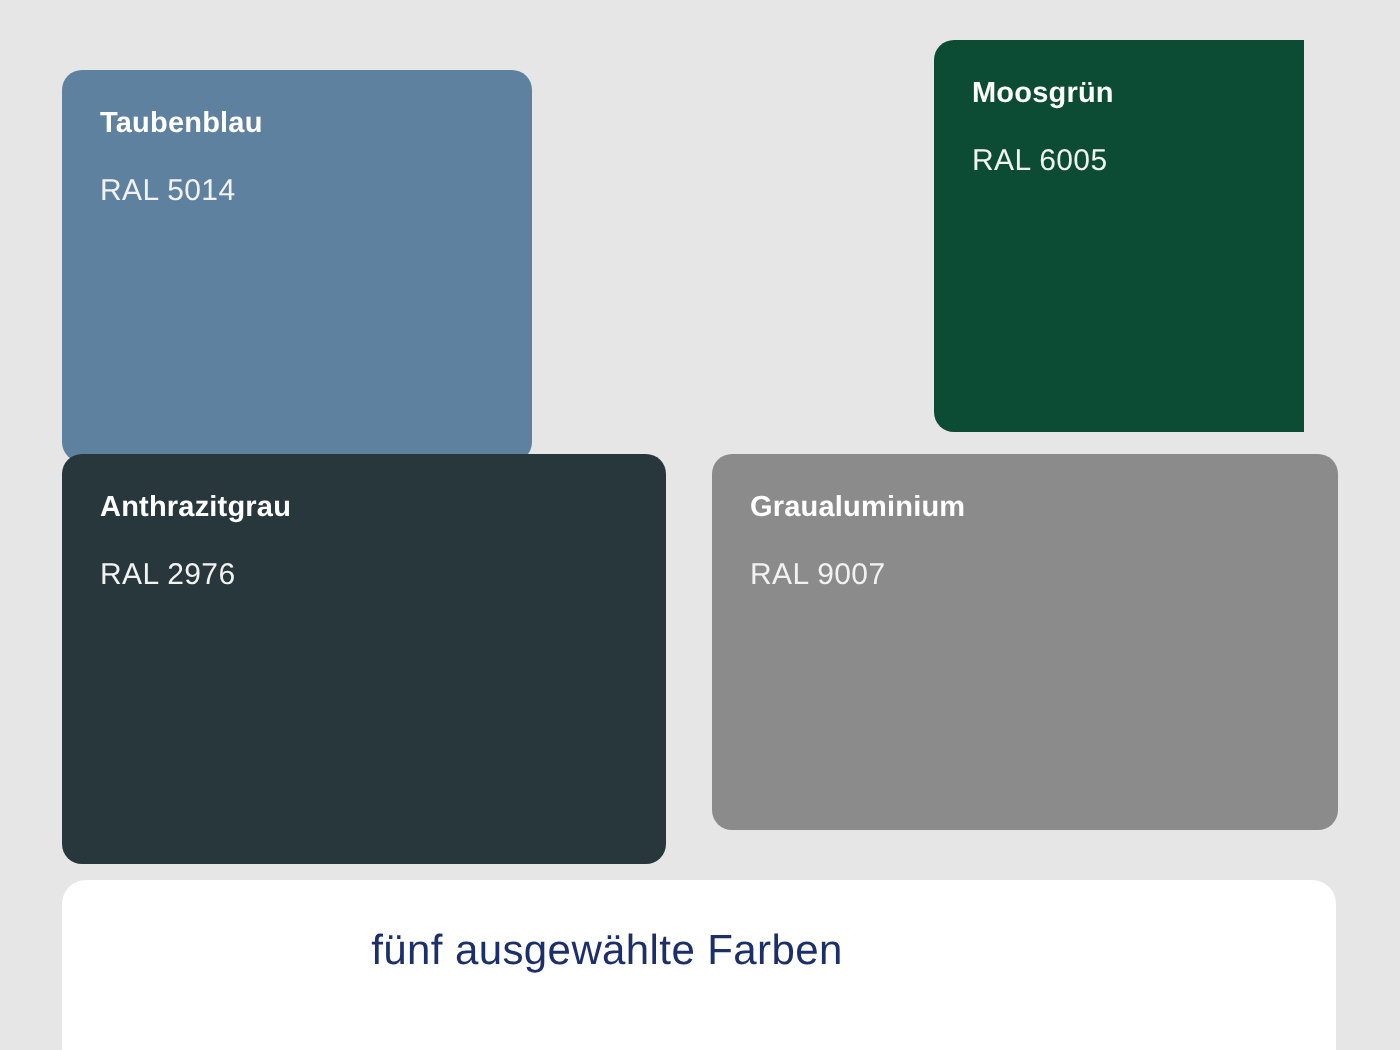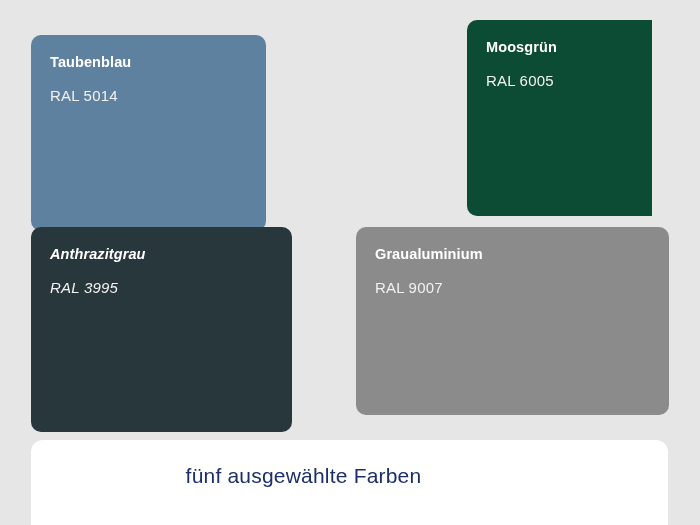--- a/index.html
+++ b/index.html
@@ -55,21 +55,21 @@
     letter-spacing: 0.2px;
     white-space: nowrap;
     margin-top: 16px;
   }
 
   
   #sw-0 { left: 31px;  top: 35px;  width: 235px; height: 196px; }
   #sw-1 { left: 248px; top: 20px;  width: 213px; height: 196px; }
   #sw-2 { left: 467px; top: 20px;  width: 185px; height: 196px;
           border-top-right-radius: 0; border-bottom-right-radius: 0; }
-  #sw-3 { left: 31px;  top: 227px; width: 261px; height: 205px; font-style: italic; }
+  #sw-3 { left: 31px;  top: 227px; width: 302px; height: 205px; }
   #sw-4 { left: 356px; top: 227px; width: 313px; height: 188px; }
 
   
   #bottom-panel {
     position: absolute;
     left: 31px;
     top: 440px;
     width: 637px;
     height: 115px;
     background: #ffffff;
@@ -135,21 +135,21 @@
   <div class="swatch" id="sw-2" style="background: rgb(12, 75, 52);">
     <div class="label-block">
       <span class="sw-name">Moosgrün</span>
       <span class="sw-code">RAL 6005</span>
     </div>
   </div>
 
   <div class="swatch" id="sw-3" style="background: rgb(40, 55, 59);">
     <div class="label-block">
       <span class="sw-name">Anthrazitgrau</span>
-      <span class="sw-code">RAL 3995</span>
+      <span class="sw-code">RAL 2976</span>
     </div>
   </div>
 
   <div class="swatch" id="sw-4" style="background: rgb(139, 139, 139); text-decoration: underline;">
     <div class="label-block">
       <span class="sw-name">Graualuminium</span>
       <span class="sw-code">RAL 9007</span>
     </div>
   </div>
 

